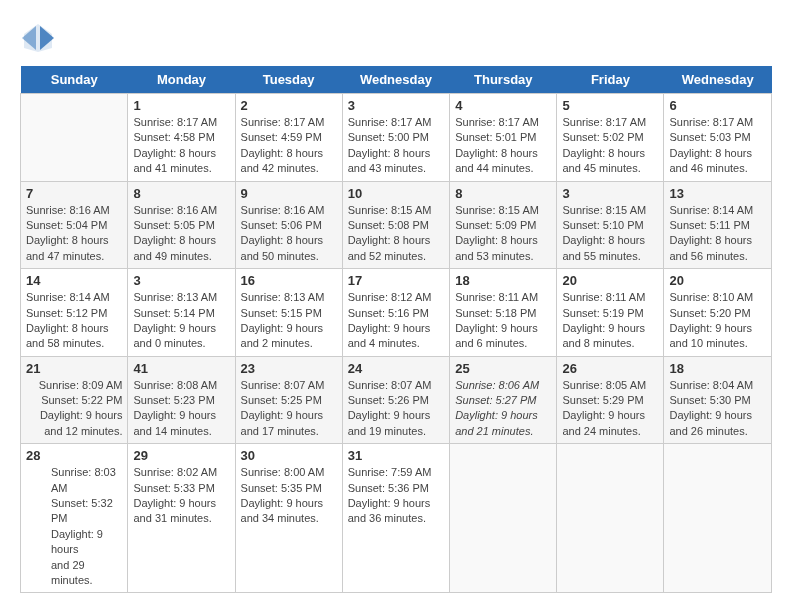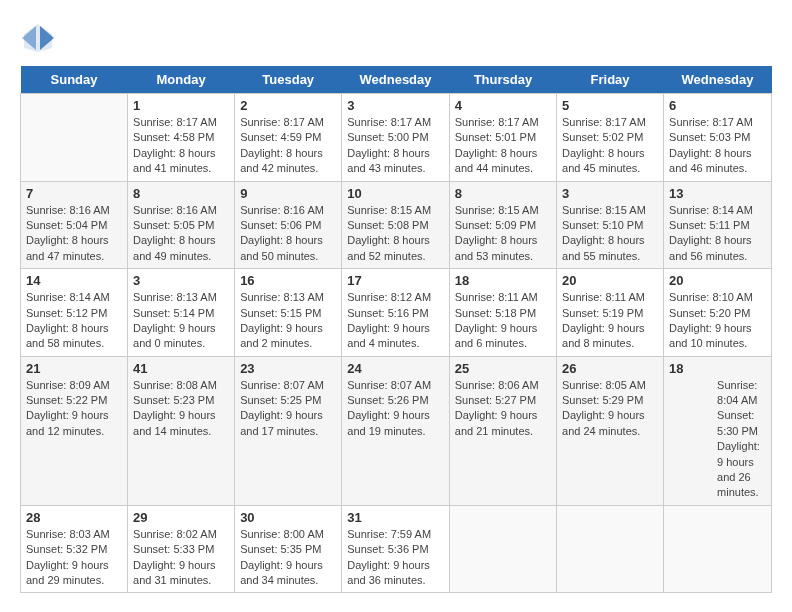--- a/index.html
+++ b/index.html
@@ -274,21 +274,21 @@
           <span class="day-number">20</span>
           <div class="day-info" style="white-space: pre-line;">Sunrise: 8:10 AM
 Sunset: 5:20 PM
 Daylight: 9 hours
 and 10 minutes.</div>
         </td>
       </tr>
       <tr class="week-row-dark">
         <td>
           <span class="day-number">21</span>
-          <div class="day-info" style="white-space: pre-line;">Sunrise: 8:09 AM
+          <div class="day-info" style="white-space: pre-line; text-align: right;">Sunrise: 8:09 AM
 Sunset: 5:22 PM
 Daylight: 9 hours
 and 12 minutes.</div>
         </td>
         <td>
           <span class="day-number">41</span>
           <div class="day-info" style="white-space: pre-line;">Sunrise: 8:08 AM
 Sunset: 5:23 PM
 Daylight: 9 hours
 and 14 minutes.</div>
@@ -302,44 +302,44 @@
         </td>
         <td>
           <span class="day-number">24</span>
           <div class="day-info" style="white-space: pre-line;">Sunrise: 8:07 AM
 Sunset: 5:26 PM
 Daylight: 9 hours
 and 19 minutes.</div>
         </td>
         <td>
           <span class="day-number">25</span>
-          <div class="day-info" style="white-space: pre-line;">Sunrise: 8:06 AM
+          <div class="day-info" style="white-space: pre-line; font-style: italic;">Sunrise: 8:06 AM
 Sunset: 5:27 PM
 Daylight: 9 hours
 and 21 minutes.</div>
         </td>
         <td>
           <span class="day-number">26</span>
           <div class="day-info" style="white-space: pre-line;">Sunrise: 8:05 AM
 Sunset: 5:29 PM
 Daylight: 9 hours
 and 24 minutes.</div>
         </td>
         <td>
           <span class="day-number">18</span>
-          <div class="day-info" style="white-space: pre-line; margin-left: 48px;">Sunrise: 8:04 AM
+          <div class="day-info" style="white-space: pre-line;">Sunrise: 8:04 AM
 Sunset: 5:30 PM
 Daylight: 9 hours
 and 26 minutes.</div>
         </td>
       </tr>
       <tr class="week-row-light">
         <td>
           <span class="day-number">28</span>
-          <div class="day-info" style="white-space: pre-line;">Sunrise: 8:03 AM
+          <div class="day-info" style="white-space: pre-line; margin-left: 25px;">Sunrise: 8:03 AM
 Sunset: 5:32 PM
 Daylight: 9 hours
 and 29 minutes.</div>
         </td>
         <td>
           <span class="day-number">29</span>
           <div class="day-info" style="white-space: pre-line;">Sunrise: 8:02 AM
 Sunset: 5:33 PM
 Daylight: 9 hours
 and 31 minutes.</div>

